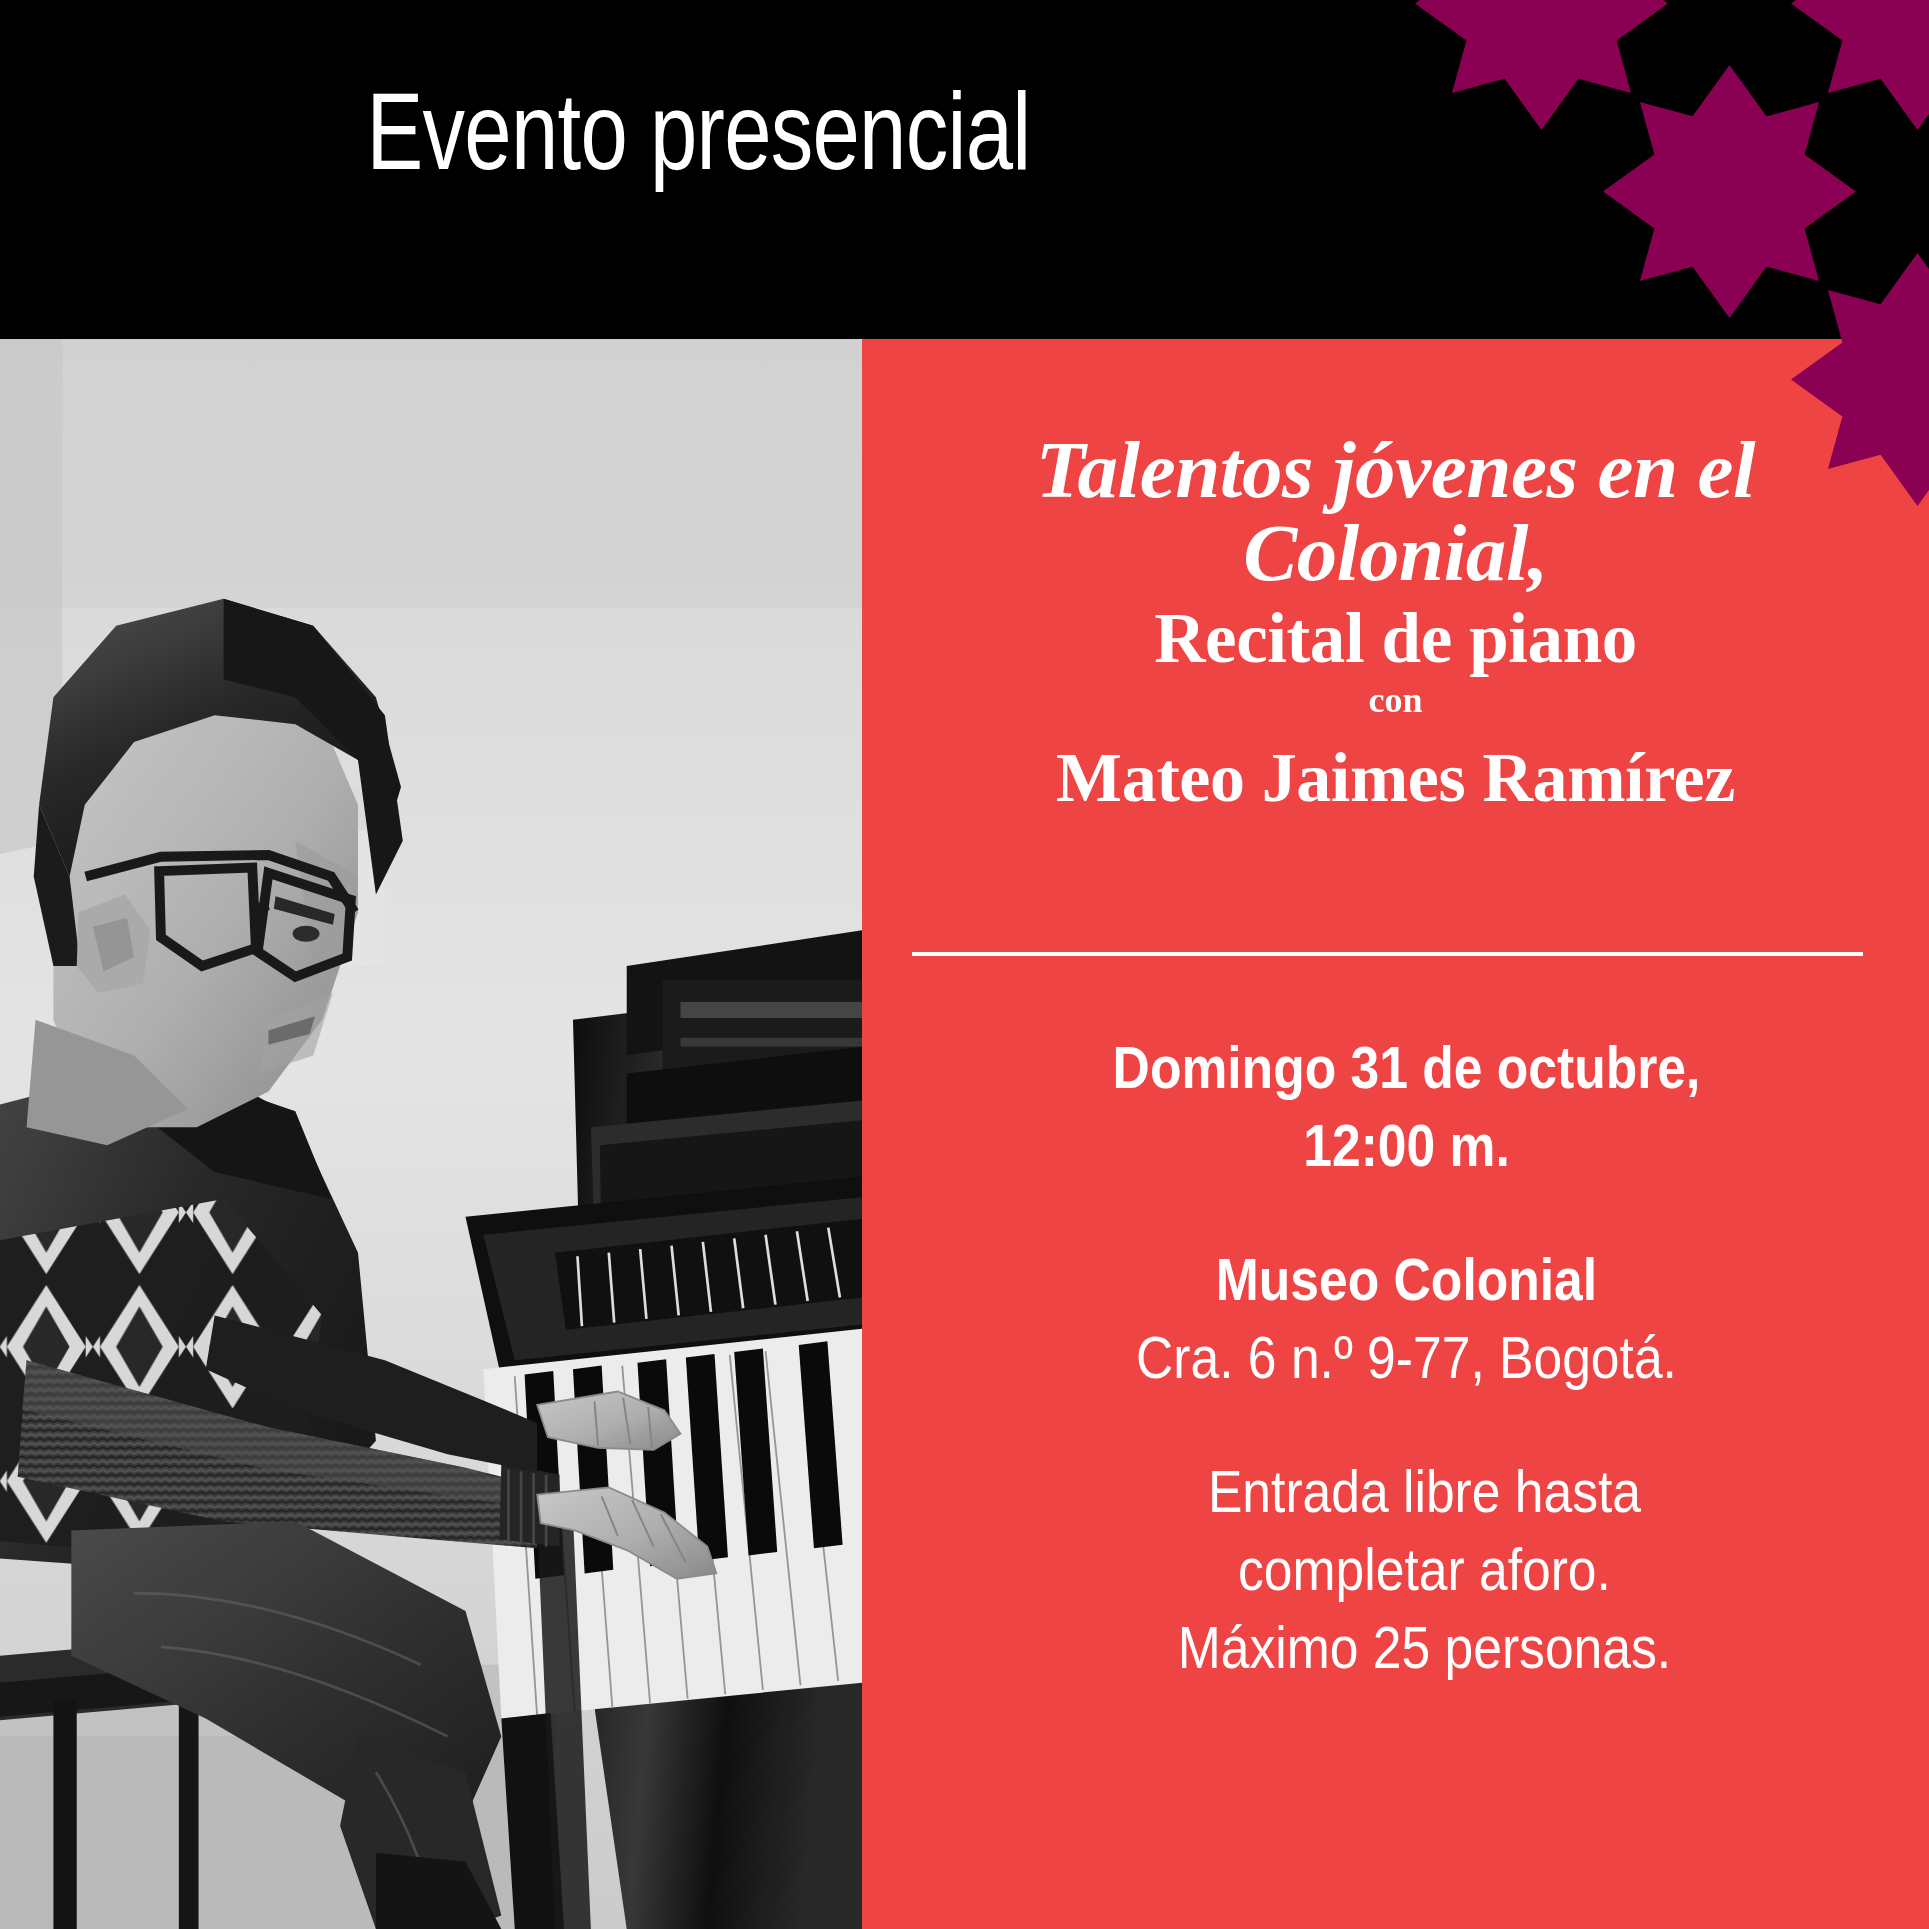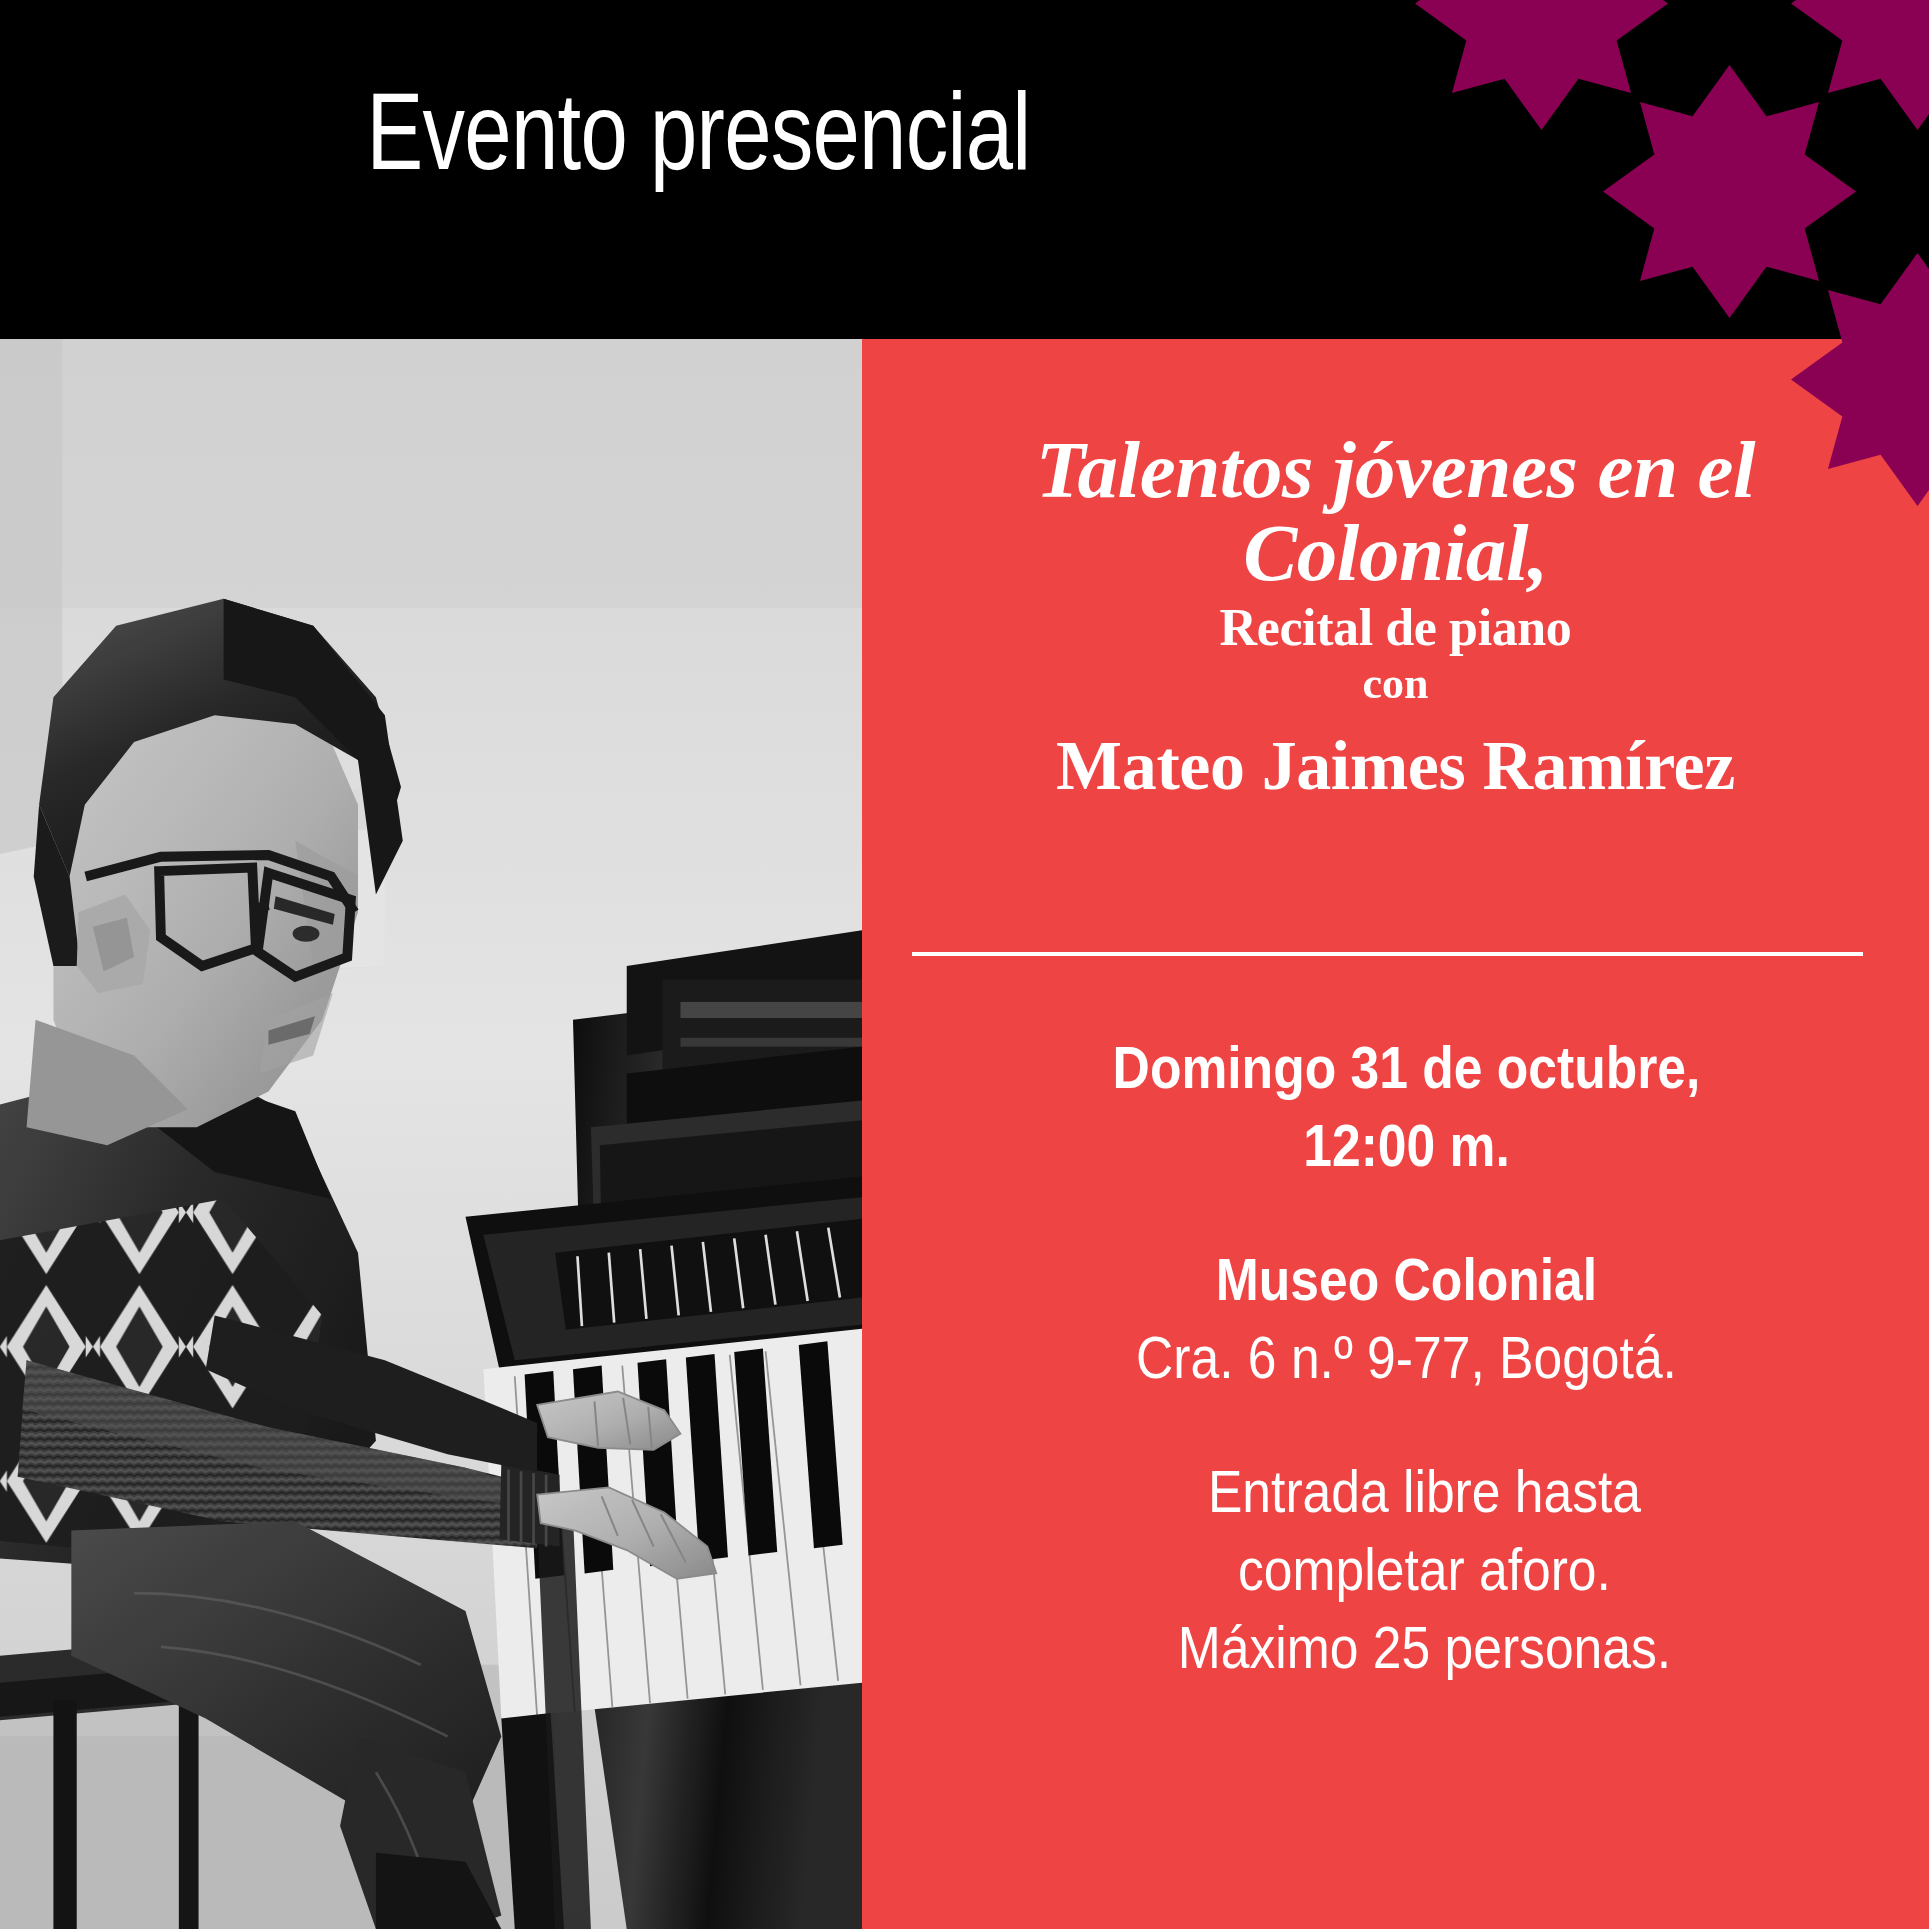--- a/index.html
+++ b/index.html
@@ -93,28 +93,28 @@
   }
   .t-line1, .t-line2 {
     font-style: italic;
     font-weight: 700;
     font-size: 81px;
     line-height: 1.03;
     letter-spacing: -0.4px;
   }
   .t-line3 {
     font-weight: 700;
-    font-size: 52px;
+    font-size: 71px;
     line-height: 1.10;
     margin-top: 3.6px;
     letter-spacing: -0.4px;
   }
   .t-line4 {
     font-weight: 700;
-    font-size: 44px;
+    font-size: 36px;
     line-height: 1.18;
     margin-top: 1.8px;
   }
   .t-line5 {
     font-weight: 700;
     font-size: 70px;
     line-height: 1.15;
     margin-top: 16px;
     letter-spacing: -0.4px;
   }

